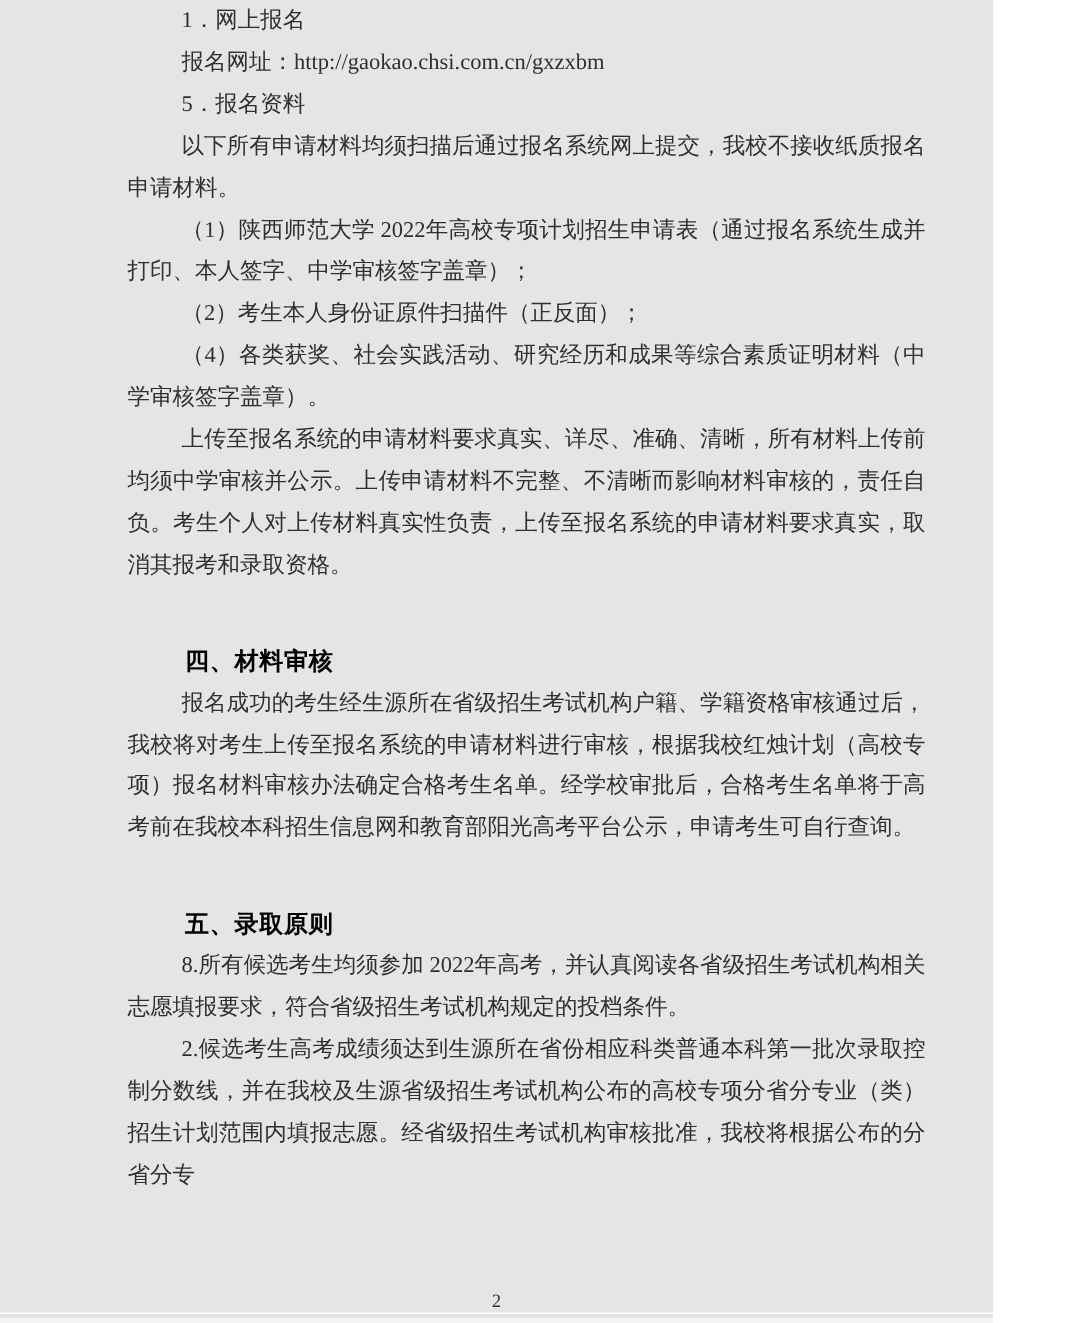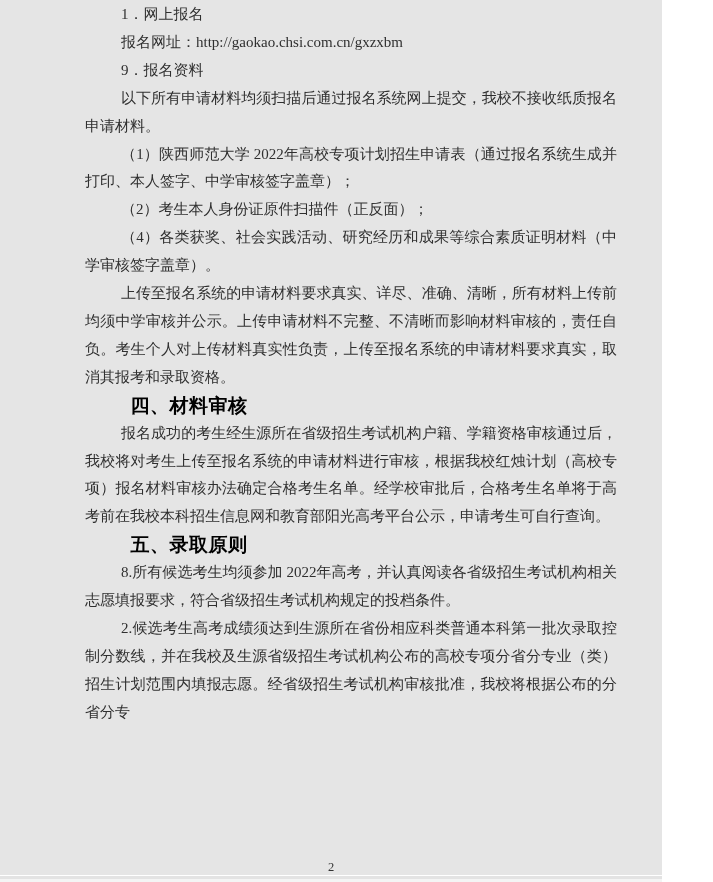--- a/index.html
+++ b/index.html
@@ -30,22 +30,23 @@
     text-justify: inter-character;
   }
   .content p {
     margin: 0;
     text-indent: 2.4em;
   }
   .content p.heading {
     font-family: "Liberation Sans", "DejaVu Sans", sans-serif;
     font-weight: 700;
     color: #000000;
-    font-size: 19px;
+    font-size: 16px;
     letter-spacing: 0.5px;
+    margin-top: 36px;
   }
   .footer {
     position: absolute;
     bottom: 8px;
     left: 0;
     width: 100%;
     text-align: center;
     font-size: 12.5px;
     line-height: 14px;
     color: #333333;
@@ -65,21 +66,21 @@
   }
 </style>
 </head>
 <body>
 
 <div class="page">
   <main class="content">
 
   <p class="paragraph">1．网上报名</p>
       <p class="paragraph">报名网址：http://gaokao.chsi.com.cn/gxzxbm</p>
-      <p class="paragraph">9．报名资料</p>
+      <p class="paragraph">5．报名资料</p>
       <p class="paragraph">以下所有申请材料均须扫描后通过报名系统网上提交，我校不接收纸质报名申请材料。</p>
       <p class="paragraph">（1）陕西师范大学 2022年高校专项计划招生申请表（通过报名系统生成并打印、本人签字、中学审核签字盖章）；</p>
       <p class="paragraph">（2）考生本人身份证原件扫描件（正反面）；</p>
       <p class="paragraph">（4）各类获奖、社会实践活动、研究经历和成果等综合素质证明材料（中学审核签字盖章）。</p>
       <p class="paragraph">上传至报名系统的申请材料要求真实、详尽、准确、清晰，所有材料上传前均须中学审核并公示。上传申请材料不完整、不清晰而影响材料审核的，责任自负。考生个人对上传材料真实性负责，上传至报名系统的申请材料要求真实，取消其报考和录取资格。</p>
       <p class="heading">四、材料审核</p>
       <p class="paragraph">报名成功的考生经生源所在省级招生考试机构户籍、学籍资格审核通过后，我校将对考生上传至报名系统的申请材料进行审核，根据我校红烛计划（高校专项）报名材料审核办法确定合格考生名单。经学校审批后，合格考生名单将于高考前在我校本科招生信息网和教育部阳光高考平台公示，申请考生可自行查询。</p>
       <p class="heading">五、录取原则</p>
       <p class="paragraph">8.所有候选考生均须参加 2022年高考，并认真阅读各省级招生考试机构相关志愿填报要求，符合省级招生考试机构规定的投档条件。</p>
       <p class="paragraph">2.候选考生高考成绩须达到生源所在省份相应科类普通本科第一批次录取控制分数线，并在我校及生源省级招生考试机构公布的高校专项分省分专业（类）招生计划范围内填报志愿。经省级招生考试机构审核批准，我校将根据公布的分省分专</p>

